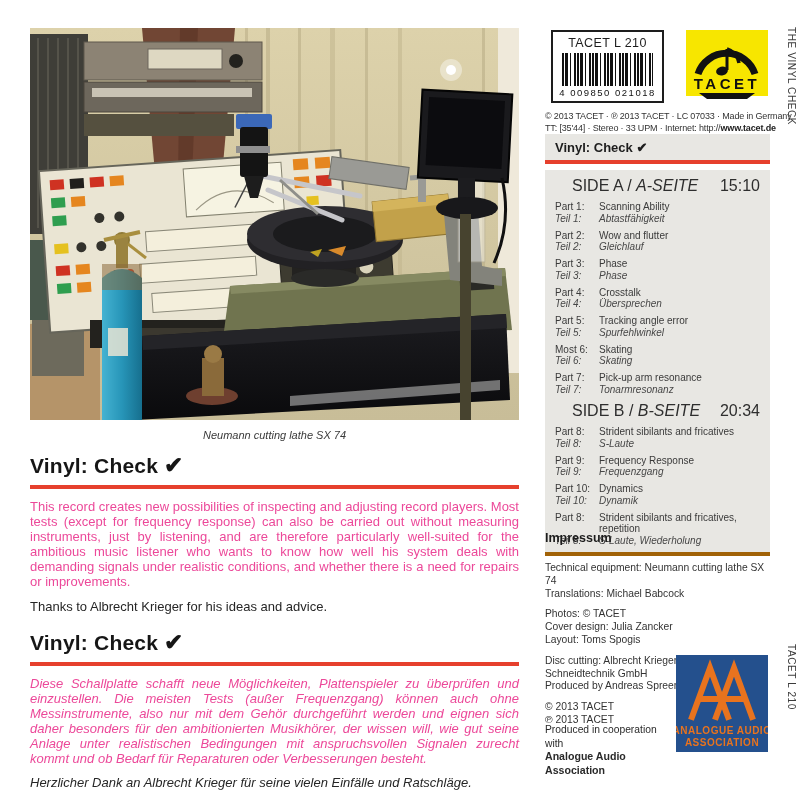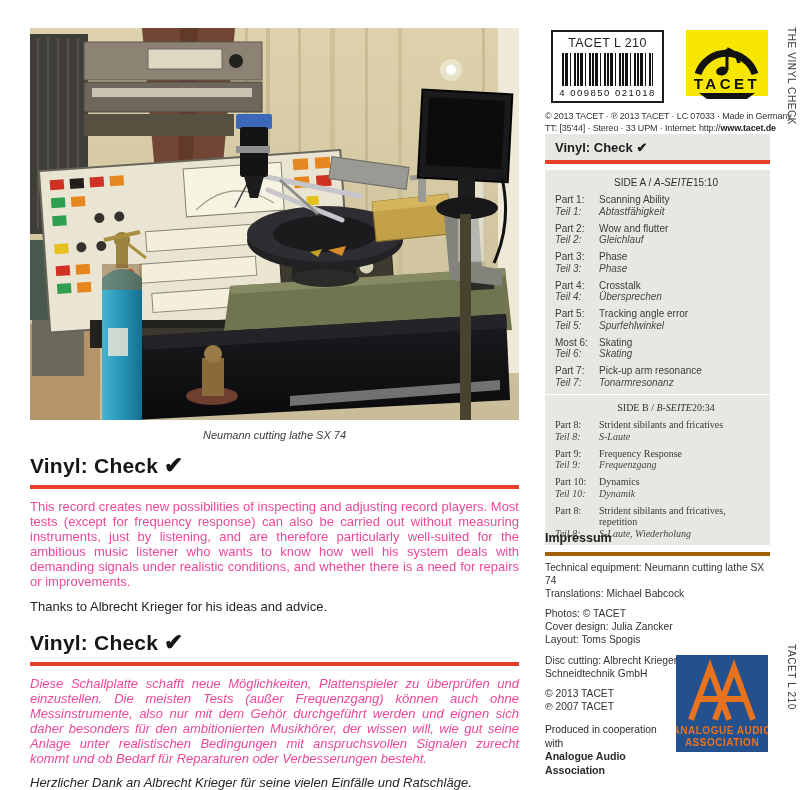--- a/index.html
+++ b/index.html
@@ -28,22 +28,22 @@
   .tacet-logo{position:absolute;left:141px;top:30px;width:82px;height:66px;background:#f7e600;}
 
   .copyright{position:absolute;left:0;top:111px;width:232px;font-size:9px;line-height:11.5px;color:#333;white-space:nowrap;letter-spacing:-0.15px;}
   .copyright b{color:#222;}
 
   .panel-header{position:absolute;left:0;top:134px;width:225px;height:26px;background:#e8e7e3;border-bottom:4px solid #e6402d;box-sizing:content-box;}
   .panel-header .ph-text{display:block;padding:6px 0 0 10px;font-size:13px;font-weight:bold;color:#1d1d1d;}
 
   .side-box{position:absolute;left:0;width:225px;background:#e8e7e3;padding:7px 10px 6px;box-sizing:border-box;}
   .side-a{top:170px;}
-  .side-b{top:395px;font-family:Liberation Serif, serif;}
-  .side-head{display:flex;justify-content:center;font-size:10px;color:#2e2e2e;padding-left:17px;margin-bottom:6px;}
+  .side-b{top:395px;}
+  .side-head{display:flex;justify-content:space-between;font-size:16px;color:#2e2e2e;padding-left:17px;margin-bottom:6px;}
   .side-head .it{font-style:italic;}
   .track{display:grid;grid-template-columns:40px 1fr;column-gap:4px;font-size:10px;line-height:11.5px;color:#3a3a3a;margin-bottom:5.5px;}
   .track .de{font-style:italic;color:#474747;}
 
   .imp-title{position:absolute;left:0;top:531px;width:225px;font-size:12.5px;font-weight:bold;color:#1d1d1d;border-bottom:4px solid #a16207;padding-bottom:7px;}
   .credits{position:absolute;left:0;top:562px;width:225px;font-size:10.3px;line-height:12.8px;color:#333;}
   .credits .grp{margin-bottom:8px;}
 
   .coop{position:absolute;left:0;top:723px;width:130px;font-size:10.3px;line-height:13.5px;color:#2a2a2a;}
   .coop b{font-size:10.6px;}
@@ -378,24 +378,25 @@
         <div>Technical equipment: Neumann cutting lathe SX 74</div>
         <div>Translations: Michael Babcock</div>
       </div>
       <div class="grp">
         <div>Photos: © TACET</div>
         <div>Cover design: Julia Zancker</div>
         <div>Layout: Toms Spogis</div>
       </div>
       <div class="grp">
         <div>Disc cutting: Albrecht Krieger, SST Schneidtechnik GmbH</div>
+        <div>Produced by Andreas Spreer</div>
       </div>
       <div class="grp">
         <div>©  2013 TACET</div>
-        <div>℗  2007 TACET</div>
+        <div>℗  2013 TACET</div>
       </div>
     </div>
 
     <div class="coop">
       <div>Produced in cooperation with</div>
       <b>Analogue Audio Association</b>
     </div>
 
     <div class="aaa-logo">
       <svg width="92" height="97" viewBox="0 0 92 97">

